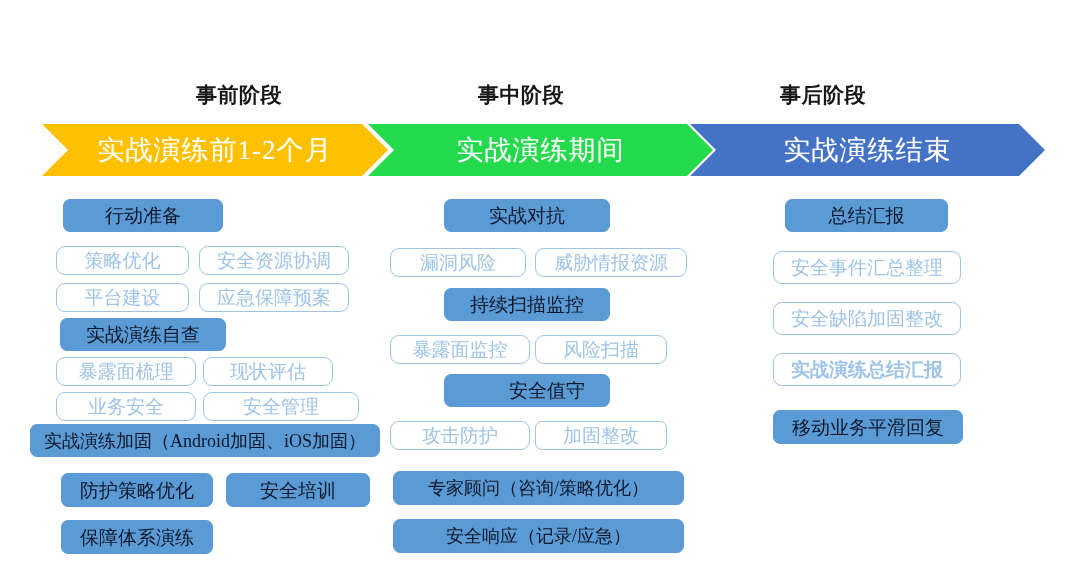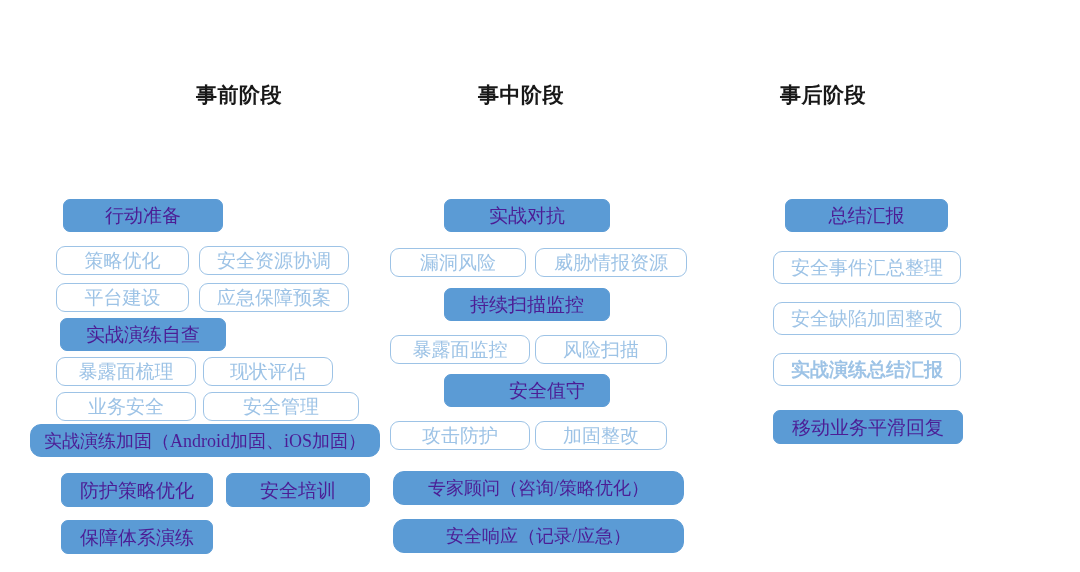--- a/index.html
+++ b/index.html
@@ -74,42 +74,65 @@
     display: flex;
     align-items: center;
     justify-content: center;
     border-radius: 7px;
     white-space: nowrap;
     font-family: "Liberation Serif", "DejaVu Serif", serif;
     line-height: 1;
   }
   .box.filled {
     background: #5b9bd5;
-    color: #4c1d95;
+    color: #0f172a;
     border: 1px solid #5b9bd5;
     font-size: 19px;
   }
   .box.outlined {
     background: #ffffff;
     color: #9dc3e6;
     border: 1.6px solid #9dc3e6;
     font-size: 19px;
     border-radius: 9px;
   }
-  .box.filled.wide  { font-size: 18px; border-radius: 11px; }
+  .box.filled.wide  { font-size: 18px; }
 </style>
 </head>
 <body>
 
 <div id="canvas">
 
   <div class="stage-caption" style="left:196px; top:84px;">事前阶段</div>
   <div class="stage-caption" style="left:478px; top:84px;">事中阶段</div>
   <div class="stage-caption" style="left:780px; top:84px;">事后阶段</div>
 
+  <div class="banner-row">
+
+    <div class="banner" style="left:42px; width:346px;">
+      <svg class="banner-shape" viewBox="0 0 346 52" preserveAspectRatio="none">
+        <path d="M0,0 H320 L346,26 L320,52 H0 L26,26 Z" fill="#ffc000"></path>
+      </svg>
+      <span class="banner-label">实战演练前1-2个月</span>
+    </div>
+
+    <div class="banner" style="left:368px; width:345px;">
+      <svg class="banner-shape" viewBox="0 0 345 52" preserveAspectRatio="none">
+        <path d="M0,0 H319 L345,26 L319,52 H0 L26,26 Z" fill="#22da4b"></path>
+      </svg>
+      <span class="banner-label">实战演练期间</span>
+    </div>
+
+    <div class="banner" style="left:690px; width:355px;">
+      <svg class="banner-shape" viewBox="0 0 355 52" preserveAspectRatio="none">
+        <path d="M0,0 H329 L355,26 L329,52 H0 L26,26 Z" fill="#4472c4"></path>
+      </svg>
+      <span class="banner-label">实战演练结束</span>
+    </div>
+  </div>
 
   <div>
     <div class="box filled" style="left:63px;  top:199px; width:160px; height:33px;">行动准备</div>
 
     <div class="box outlined" style="left:56px;  top:246px; width:133px; height:29px;">策略优化</div>
     <div class="box outlined" style="left:199px; top:246px; width:150px; height:29px;">安全资源协调</div>
 
     <div class="box outlined" style="left:56px;  top:283px; width:133px; height:29px;">平台建设</div>
     <div class="box outlined" style="left:199px; top:283px; width:150px; height:29px;">应急保障预案</div>
 
@@ -136,21 +159,21 @@
     <div class="box outlined" style="left:535px; top:248px; width:152px; height:29px;">威胁情报资源</div>
 
     <div class="box filled" style="left:444px; top:288px; width:166px; height:33px;">持续扫描监控</div>
 
     <div class="box outlined" style="left:390px; top:335px; width:140px; height:29px;">暴露面监控</div>
     <div class="box outlined" style="left:535px; top:335px; width:132px; height:29px;">风险扫描</div>
 
     <div class="box filled" style="left:444px; top:374px; width:166px; height:33px;padding-left:40px;">安全值守</div>
 
     <div class="box outlined" style="left:390px; top:421px; width:140px; height:29px;">攻击防护</div>
-    <div class="box outlined" style="left:535px; top:421px; width:132px; height:29px;">加固整改</div>
+    <div class="box outlined" style="left:535px; top:421px; width:132px; height:29px;border-radius:7px;">加固整改</div>
 
     <div class="box filled wide" style="left:393px; top:471px; width:291px; height:34px;">专家顾问（咨询/策略优化）</div>
 
     <div class="box filled wide" style="left:393px; top:519px; width:291px; height:34px;">安全响应（记录/应急）</div>
   </div>
 
   <div>
     <div class="box filled" style="left:785px; top:199px; width:163px; height:33px;">总结汇报</div>
 
     <div class="box outlined" style="left:773px; top:251px; width:188px; height:33px;">安全事件汇总整理</div>

